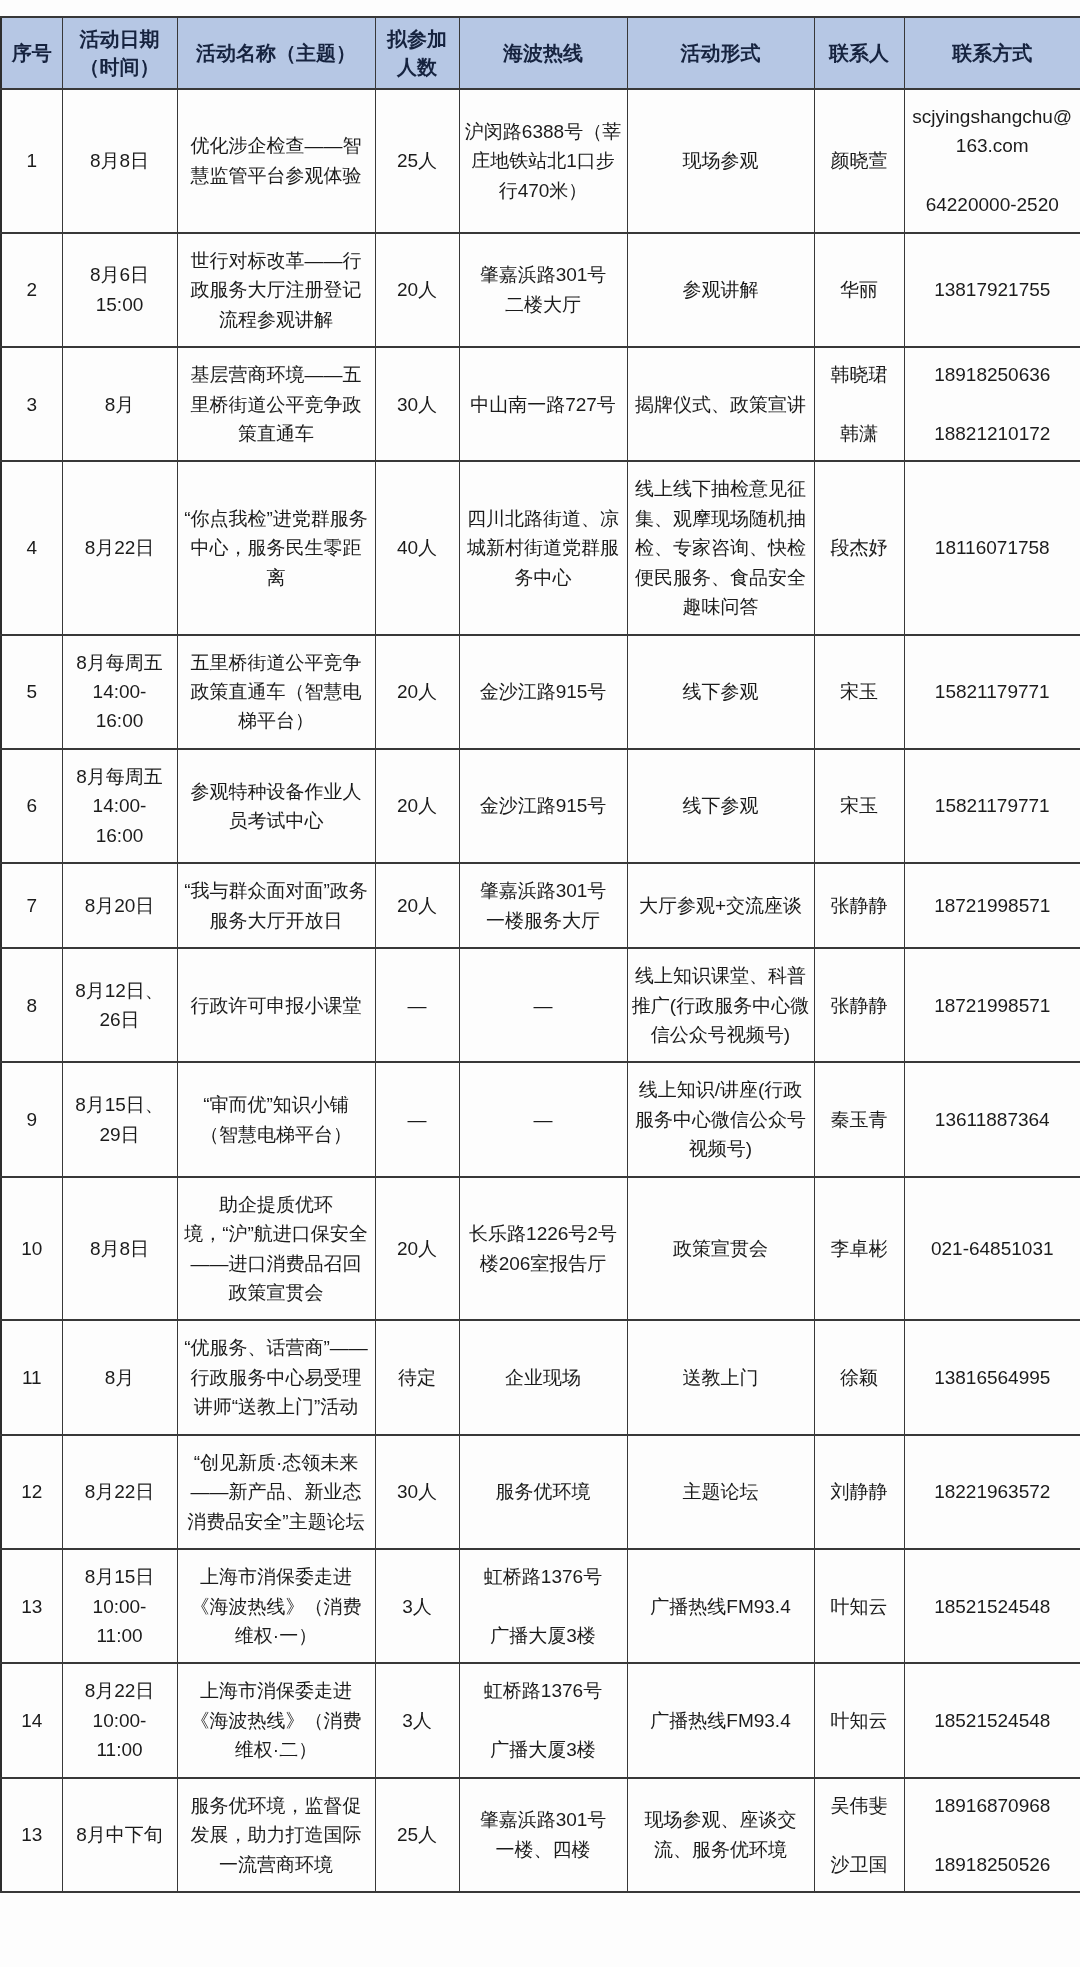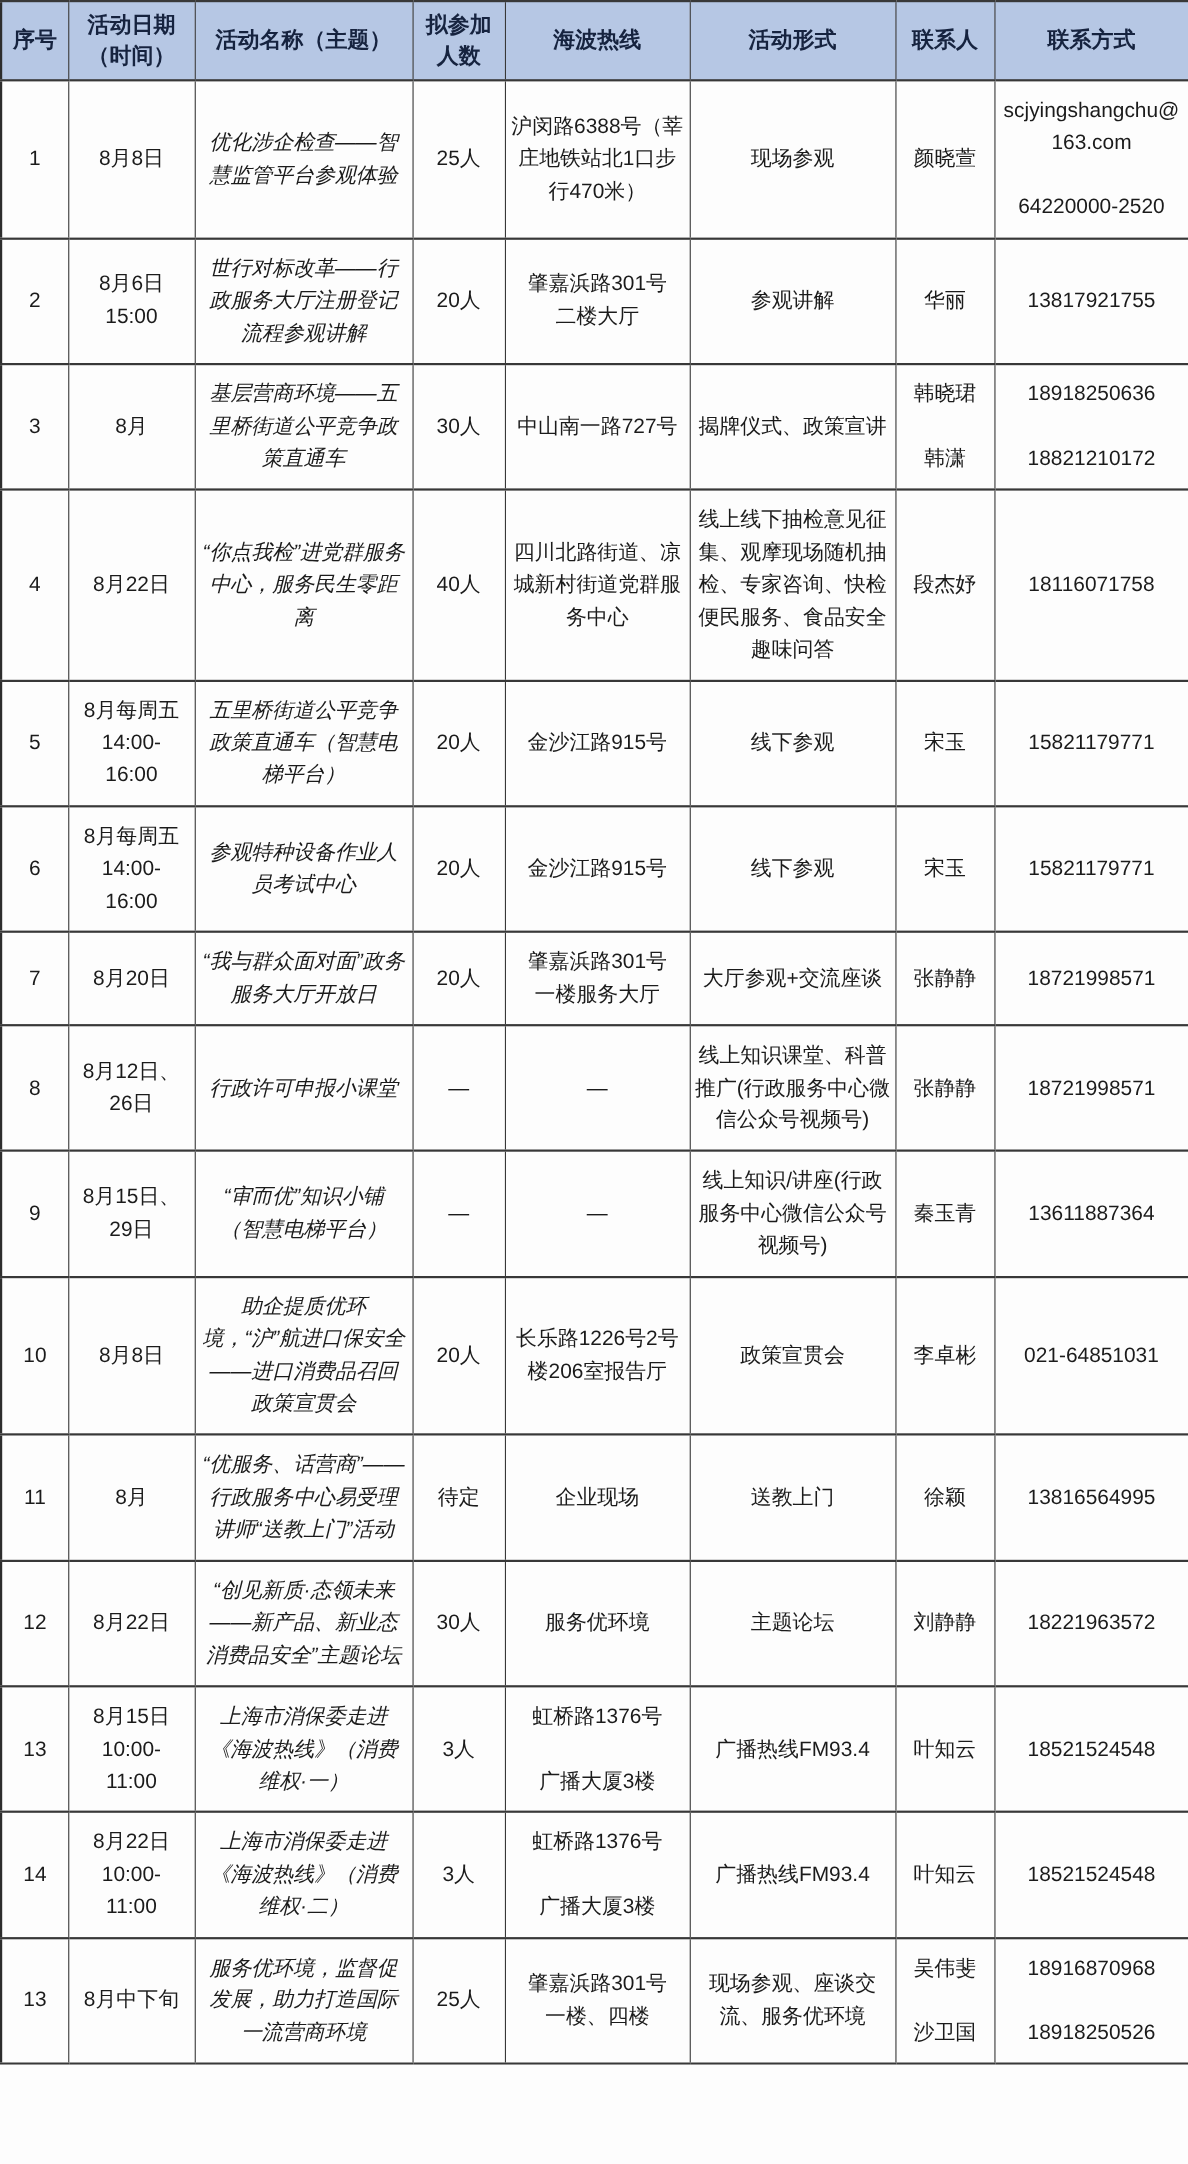--- a/index.html
+++ b/index.html
@@ -2,21 +2,21 @@
 <html><head>
 <meta charset="utf-8">
 <style>
   html, body {
     margin: 0;
     padding: 0;
     background: #fdfdfd;
   }
   .page {
     width: 1080px;
-    margin: 0 auto;
+    margin: 16px auto;
     font-family: "Liberation Sans", sans-serif;
   }
   table.activities {
     width: 1080px;
     border-collapse: collapse;
     table-layout: fixed;
     color: #1b1b1b;
     background: #fdfdfd;
   }
   table.activities th,
@@ -39,21 +39,21 @@
     padding: 7px 3px;
   }
   table.activities td {
     font-size: 19px;
     line-height: 1.55;
     padding: 12px 4px;
     white-space: pre-line;
   }
   td.col-no   { font-size: 20px; }
   td.col-date { font-size: 19px; }
-  td.col-name { padding-left: 2px; padding-right: 2px; font-style: italic; }
+  td.col-name { padding-left: 2px; padding-right: 2px; }
   td.col-count{ font-size: 20px; }
   td.col-phone{
     font-size: 20px;
     word-break: break-all;
     padding-left: 6px;
     padding-right: 6px;
   }
 </style>
 </head>
 <body>

